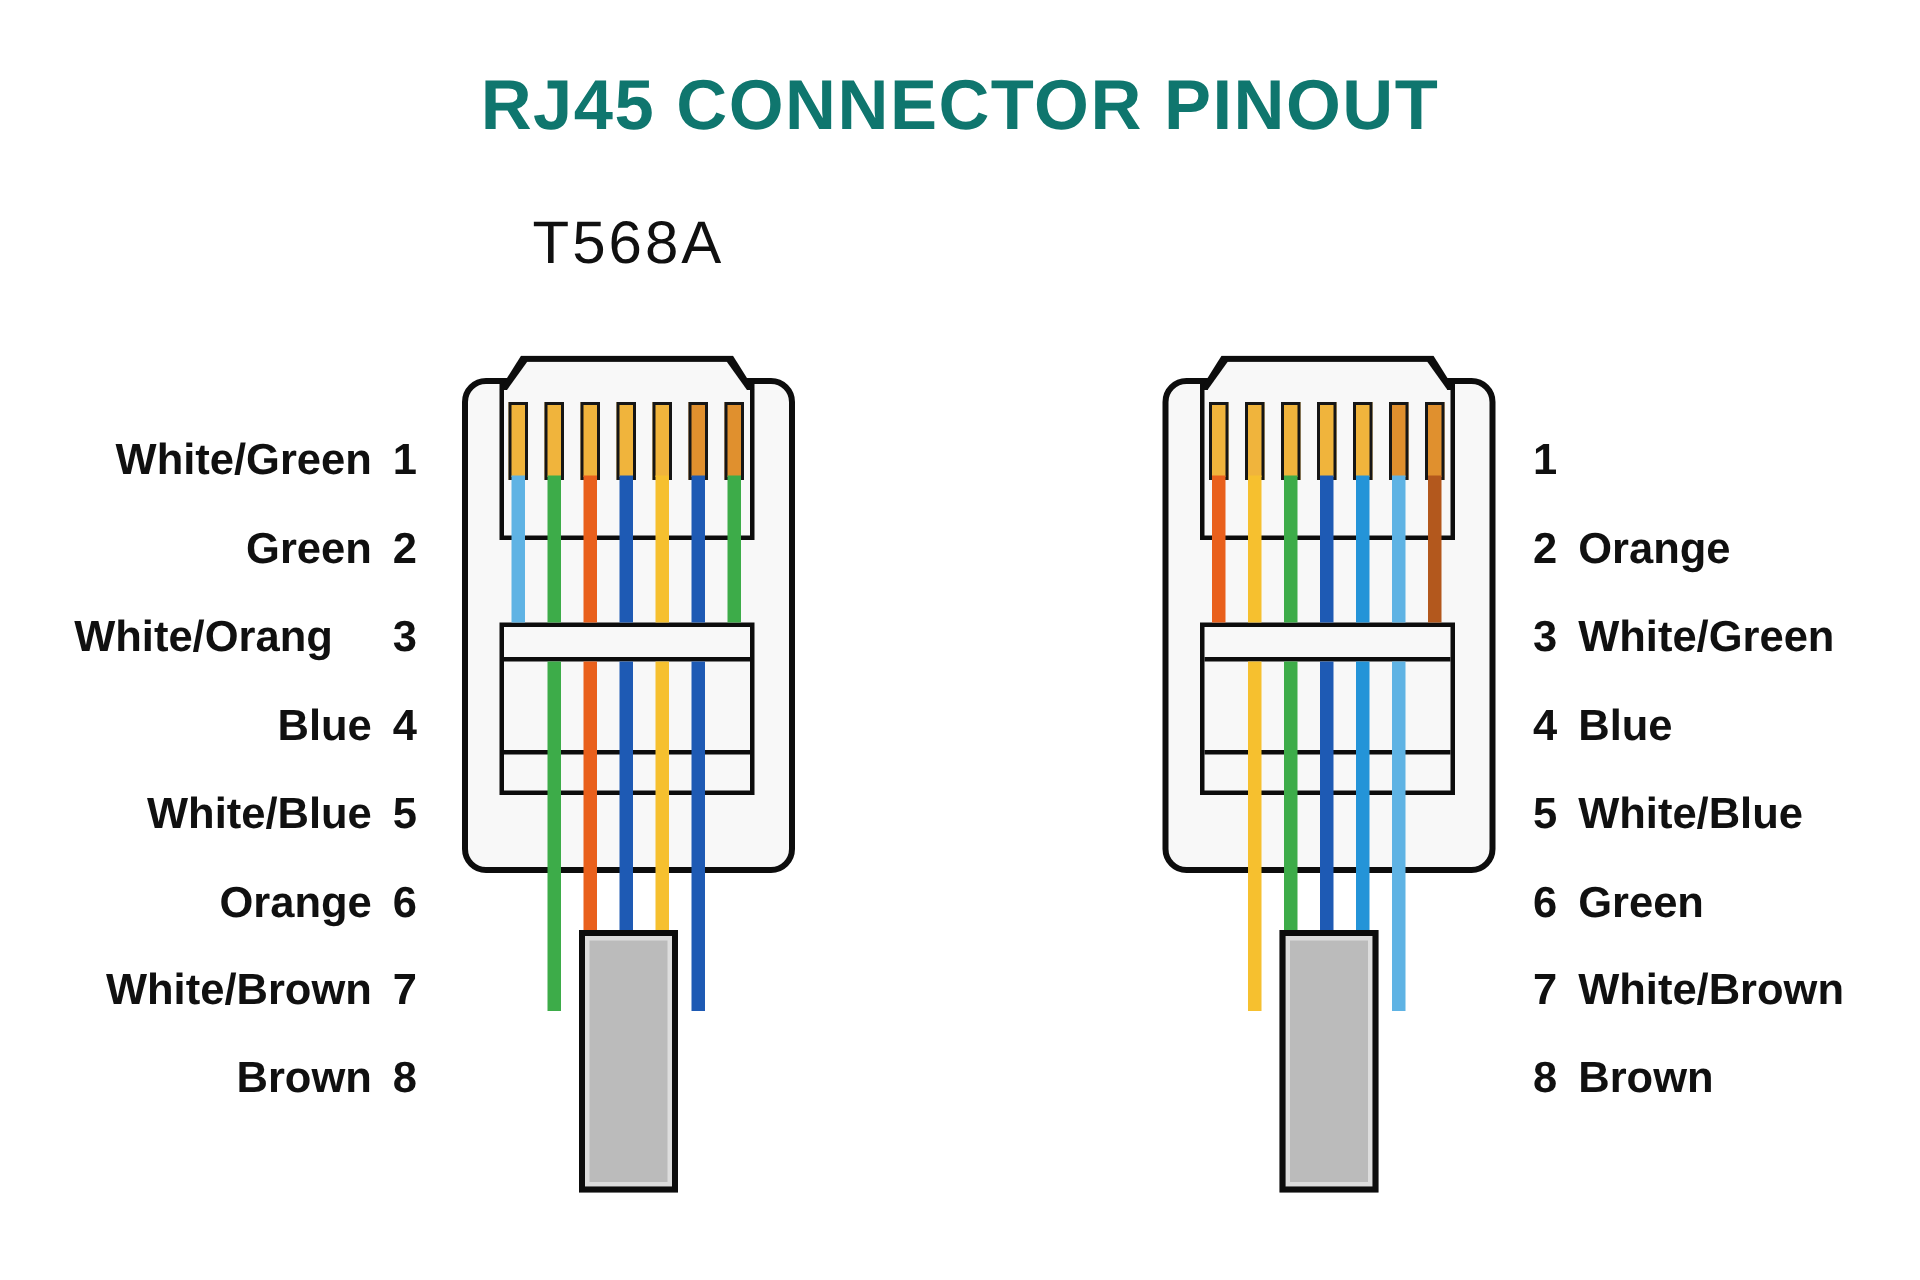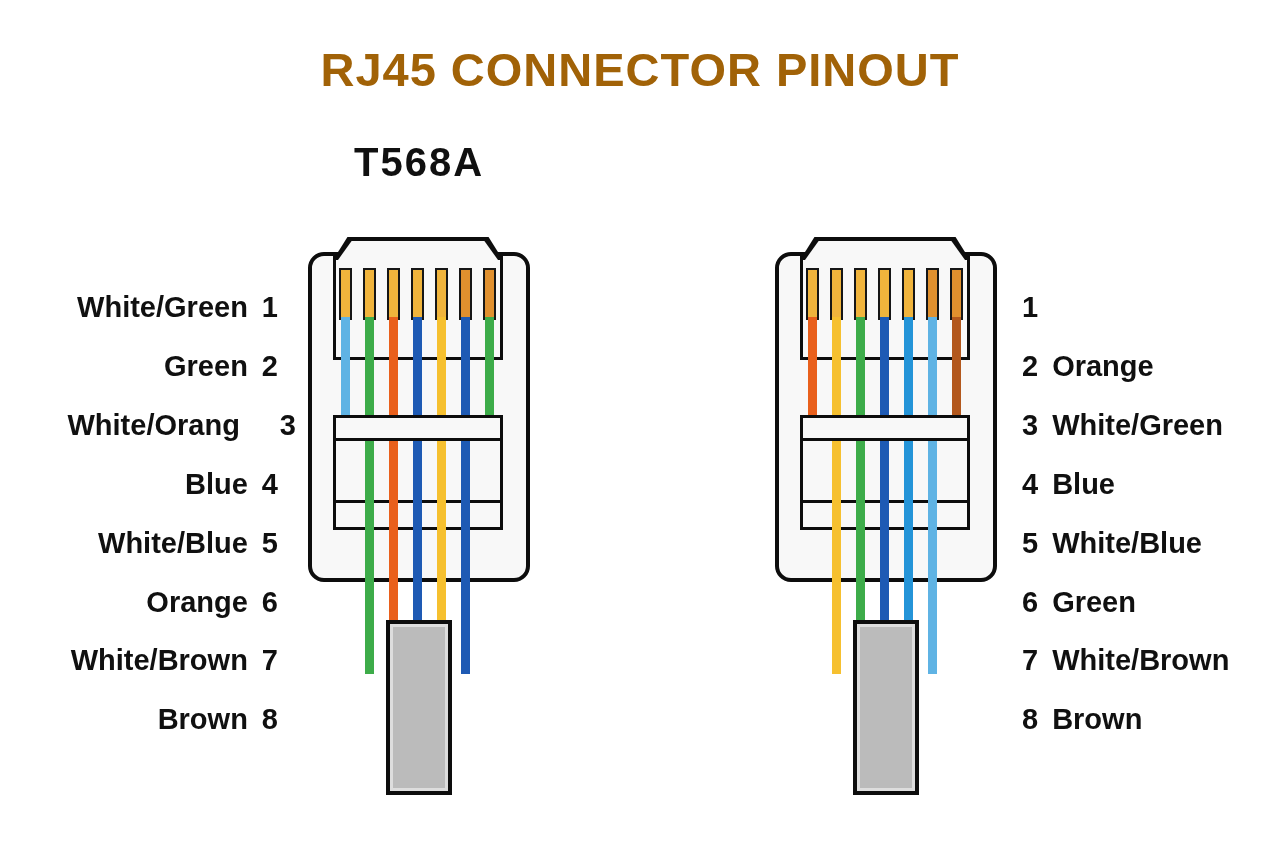--- a/index.html
+++ b/index.html
@@ -1,20 +1,20 @@
 <!DOCTYPE html>
 <html><head>
 <meta charset="utf-8">
 <style>
   html,body{margin:0;padding:0;background:#ffffff;}
   #scene{position:relative;width:1280px;height:853px;background:#ffffff;overflow:hidden;
          font-family:"Liberation Sans",sans-serif;}
   #main-title{position:absolute;top:42px;left:0;width:1280px;text-align:center;
-         font-size:47px;font-weight:700;letter-spacing:1px;color:#a16207;}
-  .subtitle{position:absolute;text-align:center;font-size:40px;font-weight:700;
+         font-size:47px;font-weight:700;letter-spacing:1px;color:#0f766e;}
+  .subtitle{position:absolute;text-align:center;font-size:40px;font-weight:400;
          letter-spacing:2px;color:#101010;}
   .body{background:#f8f8f8;border:4px solid #0d0d0d;border-radius:16px;z-index:1;box-sizing:border-box;}
   .box3{border:3px solid #0d0d0d;z-index:2;box-sizing:border-box;}
   .latch{background:#0d0d0d;clip-path:polygon(8.5% 0,91.5% 0,100% 100%,0 100%);z-index:3;}
   .latch-inner{background:#f8f8f8;clip-path:polygon(8.5% 0,91.5% 0,100% 100%,0 100%);}
   .pin{border:2px solid #161616;z-index:4;box-sizing:border-box;
        background-image:linear-gradient(90deg,rgba(255,255,255,.45),rgba(255,255,255,0) 50%,rgba(0,0,0,.10));}
   .wire{z-index:5;background-image:linear-gradient(90deg,rgba(0,0,0,.18),rgba(255,255,255,.30) 45%,rgba(0,0,0,.18));}
   .cable{border:4px solid #0d0d0d;box-sizing:border-box;box-shadow:inset 0 0 0 3px rgba(255,255,255,.5);}
   .divider{position:absolute;left:0;right:0;height:3px;}
@@ -60,21 +60,21 @@
     </div>
     <div style="position: absolute; left: 30px; top: 0px; width: 248px; height: 853px;">
       <div class="lrow" style="position: absolute; left: 0px; top: 287px; width: 100%; height: 40px; justify-content: flex-end;">
         <div class="ltext">White/Green</div>
         <div class="ltext">1</div>
       </div>
       <div class="lrow" style="position: absolute; left: 0px; top: 346px; width: 100%; height: 40px; justify-content: flex-end;">
         <div class="ltext">Green</div>
         <div class="ltext">2</div>
       </div>
-      <div class="lrow" style="position: absolute; left: 18px; top: 405px; width: 100%; height: 40px; justify-content: flex-end; gap: 40px;">
+      <div class="lrow" style="position: absolute; left: 0px; top: 405px; width: 100%; height: 40px; justify-content: flex-end; gap: 40px;">
         <div class="ltext">White/Orang</div>
         <div class="ltext">3</div>
       </div>
       <div class="lrow" style="position: absolute; left: 0px; top: 464px; width: 100%; height: 40px; justify-content: flex-end;">
         <div class="ltext">Blue</div>
         <div class="ltext">4</div>
       </div>
       <div class="lrow" style="position: absolute; left: 0px; top: 523px; width: 100%; height: 40px; justify-content: flex-end;">
         <div class="ltext">White/Blue</div>
         <div class="ltext">5</div>

